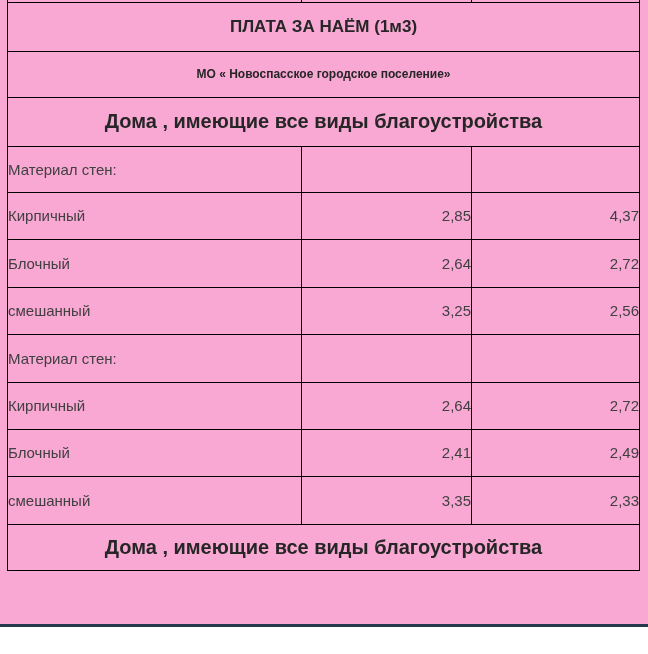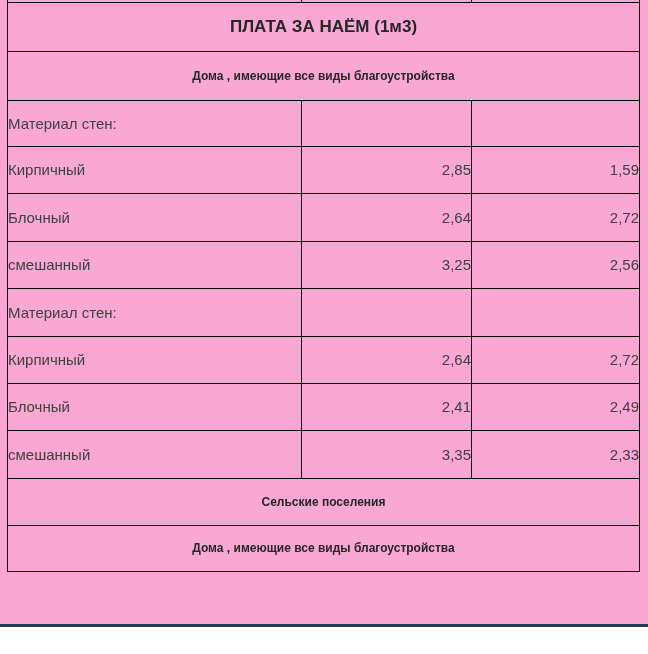--- a/index.html
+++ b/index.html
@@ -36,21 +36,21 @@
     font-size: 15px;
     color: #404040;
   }
   td.cell-full {
     text-align: center;
     white-space: pre-wrap;
     color: #262626;
     font-weight: bold;
   }
   td.style-title   { font-size: 17px; }
-  td.style-section { font-size: 12px; }
+  td.style-section { font-size: 20px; }
   td.style-small   { font-size: 12px; }
   .bottom-bar {
     position: absolute;
     left: 0;
     bottom: 0;
     width: 648px;
     height: 3px;
     background: #263a4d;
     z-index: 5;
   }
@@ -70,35 +70,38 @@
       <tr class="row-sliver" style="height:2px">
         <td></td>
         <td></td>
         <td></td>
       </tr>
 
       <tr style="height:49px">
         <td class="cell-full style-title" colspan="3">ПЛАТА ЗА НАЁМ (1м3)</td>
       </tr>
 
+      <tr style="height:46px">
+        <td class="cell-full style-small" colspan="3">МО « Новоспасское городское поселение»</td>
+      </tr>
 
       <tr style="height:49px">
         <td class="cell-full style-section" colspan="3">Дома , имеющие все виды благоустройства</td>
       </tr>
 
       <tr style="height:46px">
         <td class="cell-label">Материал стен:</td>
         <td class="cell-num"></td>
         <td class="cell-num"></td>
       </tr>
 
       <tr style="height:47px">
         <td class="cell-label">Кирпичный</td>
         <td class="cell-num">2,85</td>
-        <td class="cell-num">1,59</td>
+        <td class="cell-num">4,37</td>
       </tr>
 
       <tr style="height:48px">
         <td class="cell-label">Блочный</td>
         <td class="cell-num">2,64</td>
         <td class="cell-num">2,72</td>
       </tr>
 
       <tr style="height:47px">
         <td class="cell-label">смешанный</td>
@@ -124,23 +127,20 @@
         <td class="cell-num">2,41</td>
         <td class="cell-num">2,49</td>
       </tr>
 
       <tr style="height:48px">
         <td class="cell-label">смешанный</td>
         <td class="cell-num">3,35</td>
         <td class="cell-num">2,33</td>
       </tr>
 
-      <tr style="height:47px">
-        <td class="cell-full style-small" colspan="3">Сельские поселения</td>
-      </tr>
 
       <tr style="height:46px">
         <td class="cell-full style-section" colspan="3">Дома , имеющие все виды благоустройства</td>
       </tr>
     </tbody>
   </table>
 
   <div class="bottom-bar"></div>
 </div>
 

